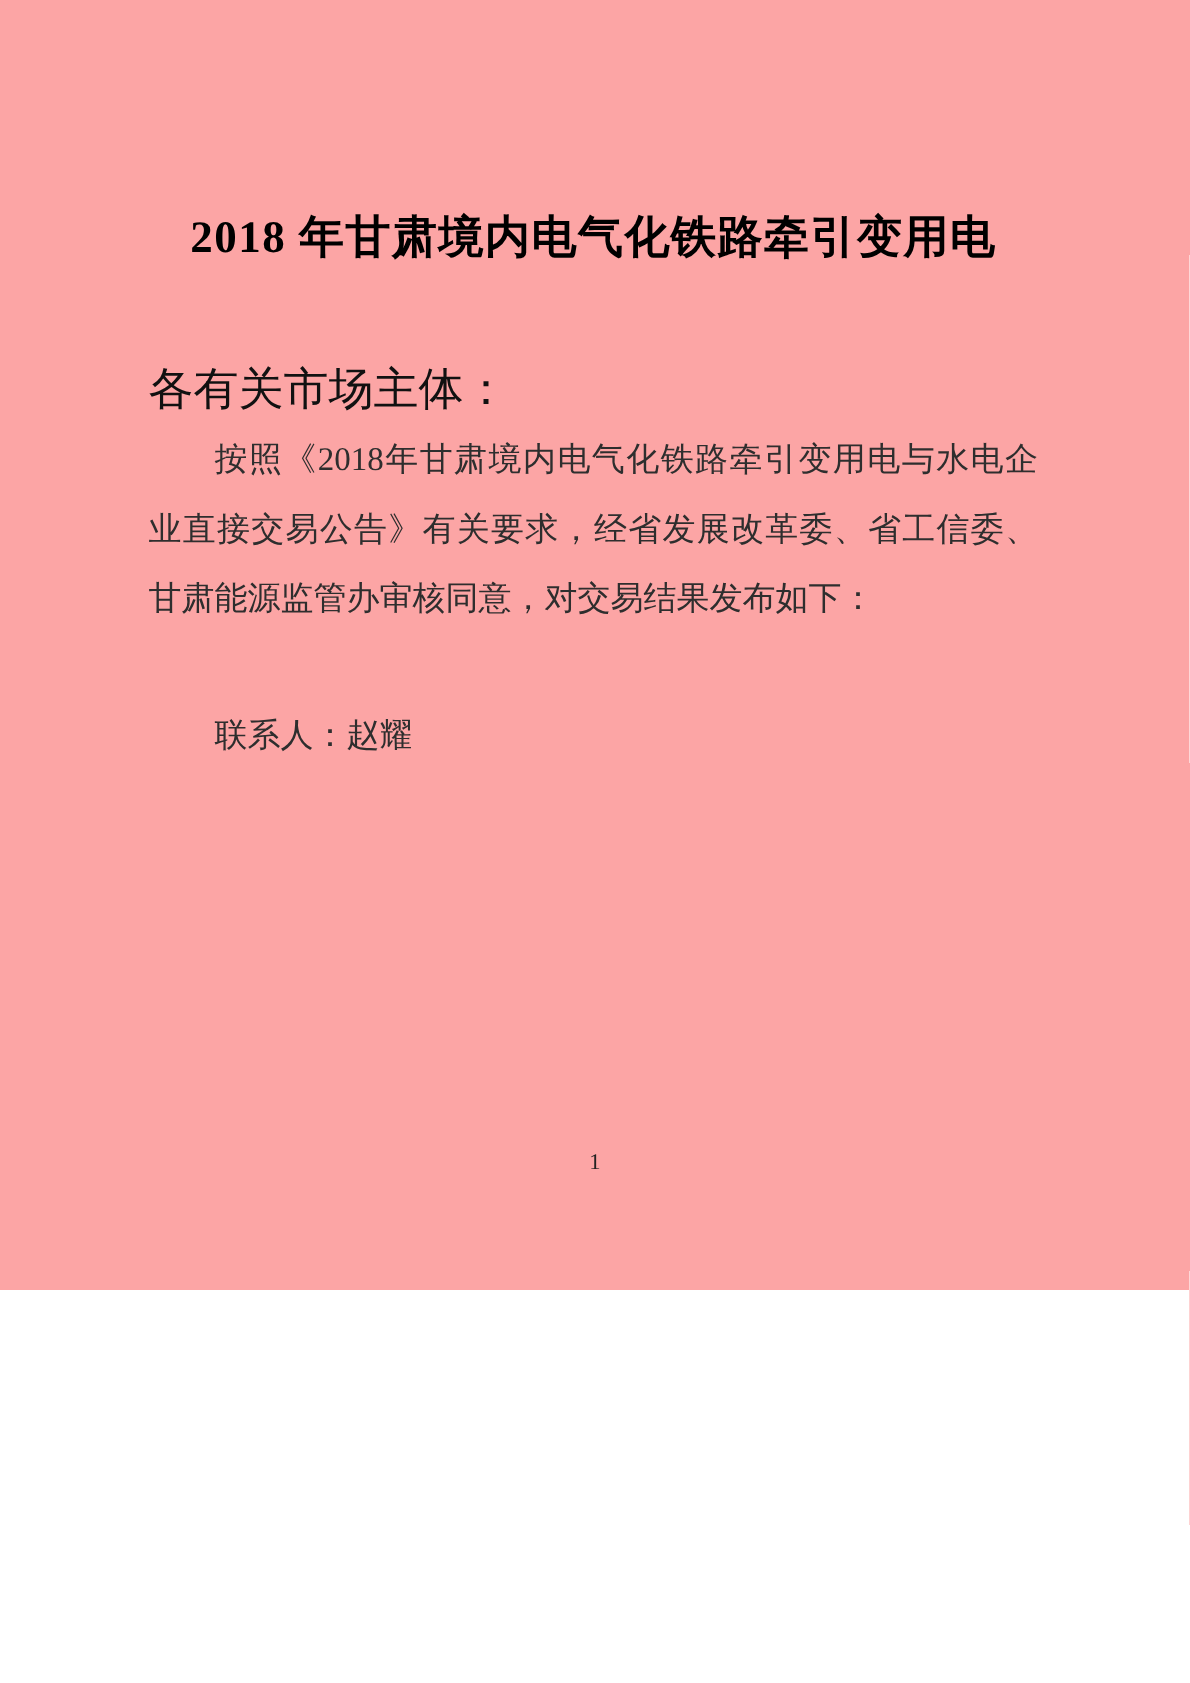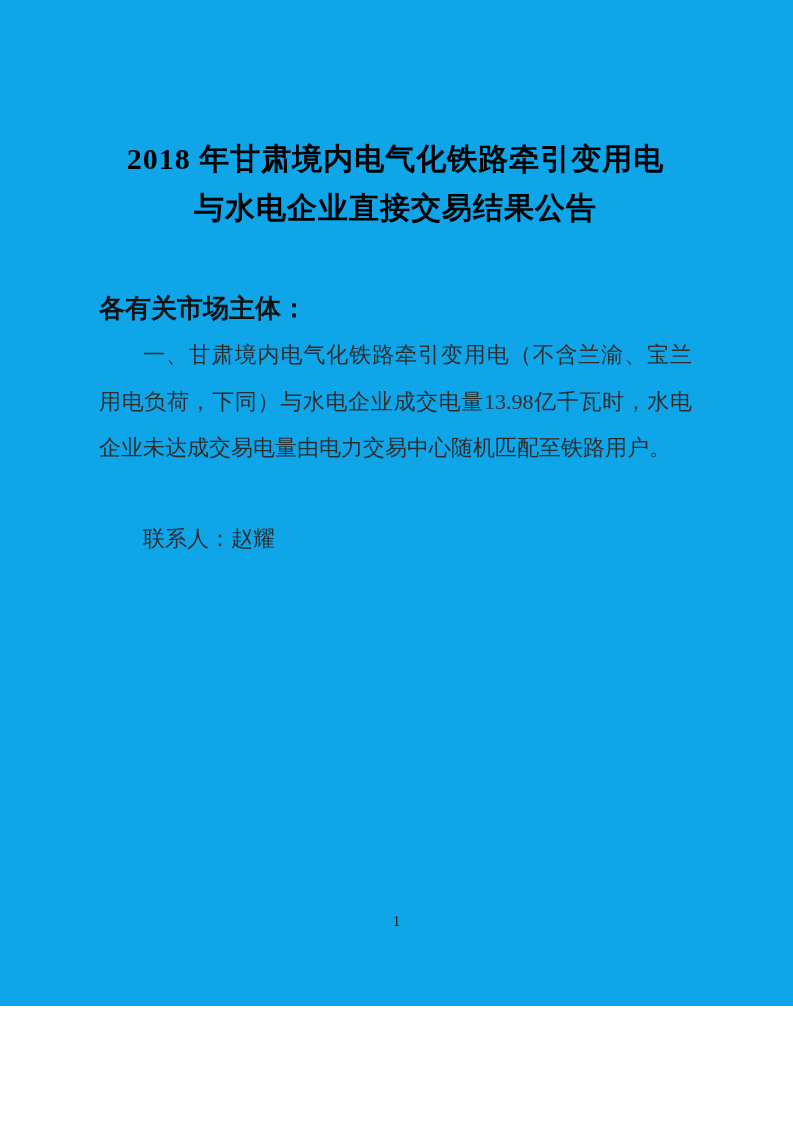--- a/index.html
+++ b/index.html
@@ -3,22 +3,22 @@
 <meta charset="utf-8">
 <style>
   html, body {
     margin: 0;
     padding: 0;
     background: #ffffff;
   }
   .page {
     position: relative;
     width: 793px;
-    height: 1006px;
-    background: #0ea5e9;
+    height: 860px;
+    background: #fca5a5;
     overflow: hidden;
     font-family: "Liberation Serif", "DejaVu Serif", serif;
     color: #000000;
   }
   .content {
     position: absolute;
     left: 99px;
     right: 101px;
     top: 0;
   }
@@ -26,22 +26,22 @@
     margin-top: 134px;
     text-align: center;
     font-weight: bold;
     font-size: 30px;
     line-height: 49px;
     letter-spacing: 1px;
     color: #000000;
   }
   .salutation {
     margin-top: 54px;
-    font-weight: bold;
-    font-size: 26px;
+    font-weight: normal;
+    font-size: 30px;
     line-height: 46px;
     color: #111111;
   }
   .para {
     margin: 0;
     font-size: 22px;
     line-height: 46.5px;
     text-align: justify;
     text-justify: inter-ideograph;
     text-indent: 2em;
@@ -68,26 +68,25 @@
   }
 </style>
 </head>
 <body>
 
 <div class="page">
   <div class="content">
 
     <div class="doc-title">
       <div>2018 年甘肃境内电气化铁路牵引变用电</div>
-      <div>与水电企业直接交易结果公告</div>
     </div>
 
     <div class="salutation">各有关市场主体：</div>
 
-    <p class="para">一、甘肃境内电气化铁路牵引变用电（不含兰渝、宝兰用电负荷，下同）与水电企业成交电量13.98亿千瓦时，水电企业未达成交易电量由电力交易中心随机匹配至铁路用户。</p>
+    <p class="para">按照《2018年甘肃境内电气化铁路牵引变用电与水电企业直接交易公告》有关要求，经省发展改革委、省工信委、甘肃能源监管办审核同意，对交易结果发布如下：</p>
 
     <div class="contact">
       <div class="contact-line">联系人：赵耀</div>
 
     </div>
 
   </div>
 
   <div class="page-number">1</div>
 </div>

